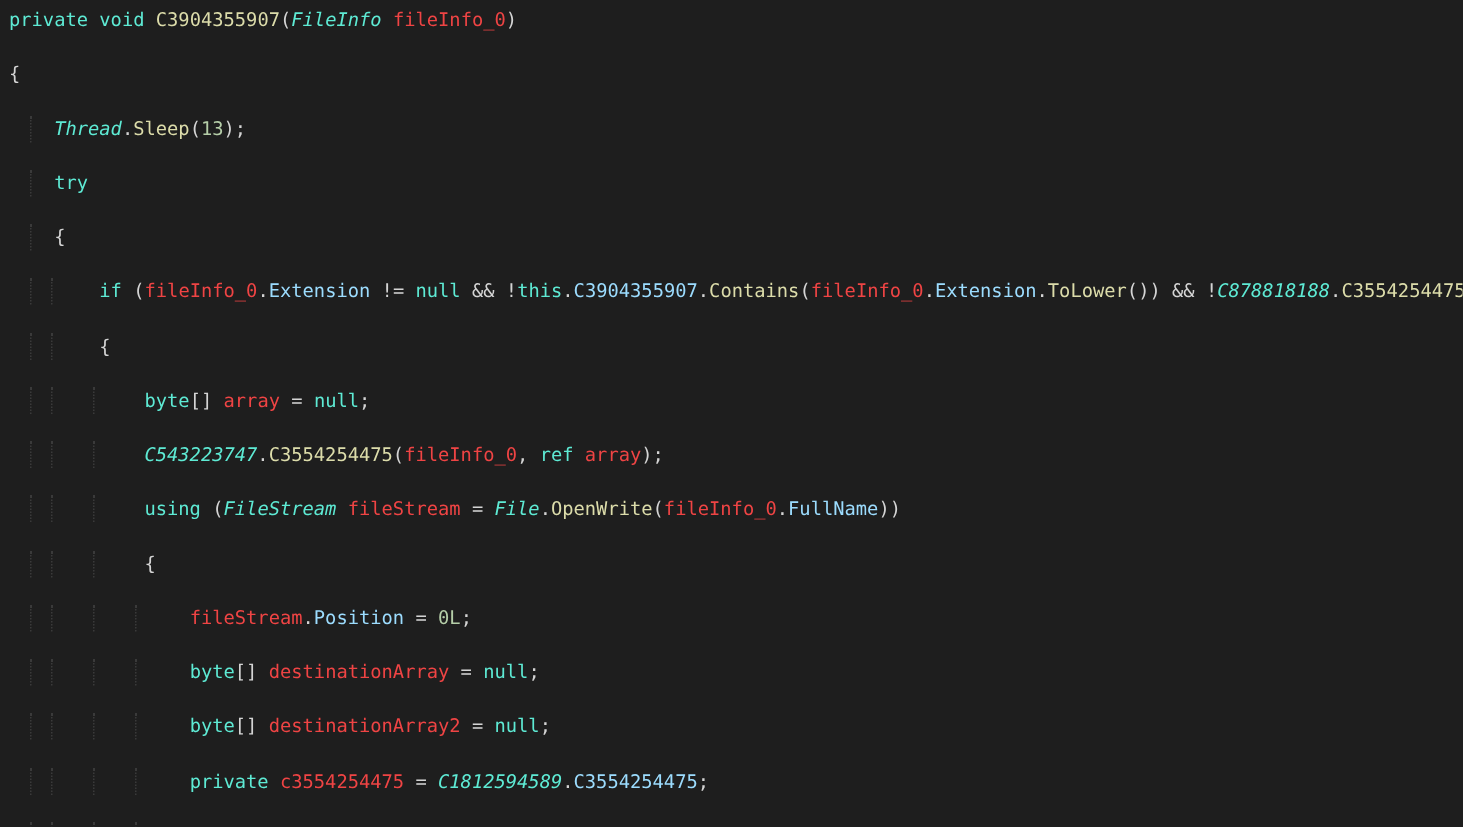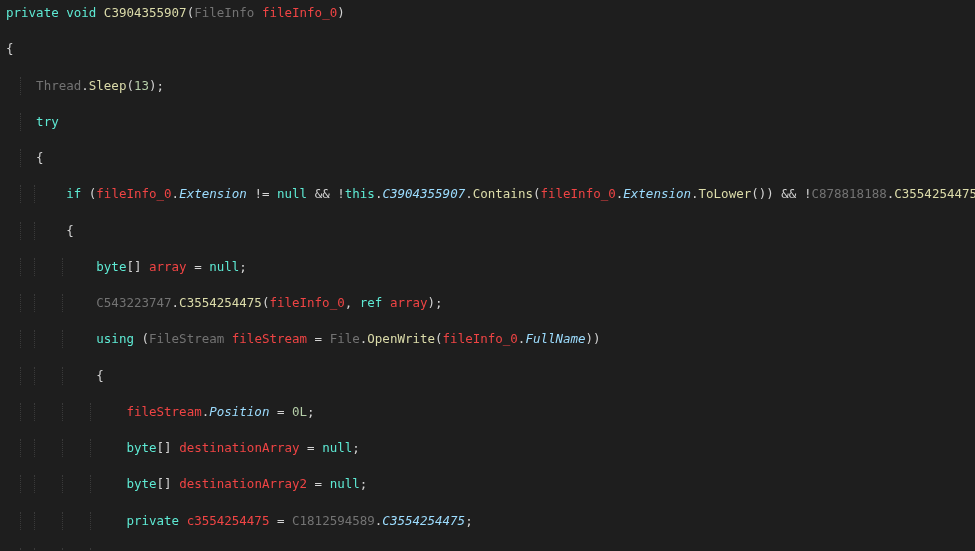--- a/index.html
+++ b/index.html
@@ -21,23 +21,23 @@
     position: absolute;
     top: 0; bottom: 0;
     border-left: 1px dotted #3a3a3a;
   }
   .g1 { left: 14px; }
   .g2 { left: 28px; }
   .g3 { left: 56px; }
   .g4 { left: 84px; }
 
   .kw   { color: #5eead4; }
-  .type { color: #737373; }
+  .type { color: #5eead4; font-style: italic; }
   .id   { color: #ef4444; }
-  .prop { color: #9cdcfe; font-style: italic; }
+  .prop { color: #9cdcfe; }
   .num  { color: #b5cea8; }
   .meth { color: #dcdcaa; }
   .punc { color: #d4d4d4; }
 </style>
 </head>
 <body>
 
 <pre><span class="line"><span class="kw">private</span> <span class="kw">void</span> <span class="meth">C3904355907</span><span class="punc">(</span><span class="type">FileInfo</span> <span class="id">fileInfo_0</span><span class="punc">)</span></span>
 <span class="line"><span class="punc">{</span></span>
 <span class="line"><span class="guide g1"></span>    <span class="type">Thread</span><span class="punc">.</span><span class="meth">Sleep</span><span class="punc">(</span><span class="num">13</span><span class="punc">);</span></span>

